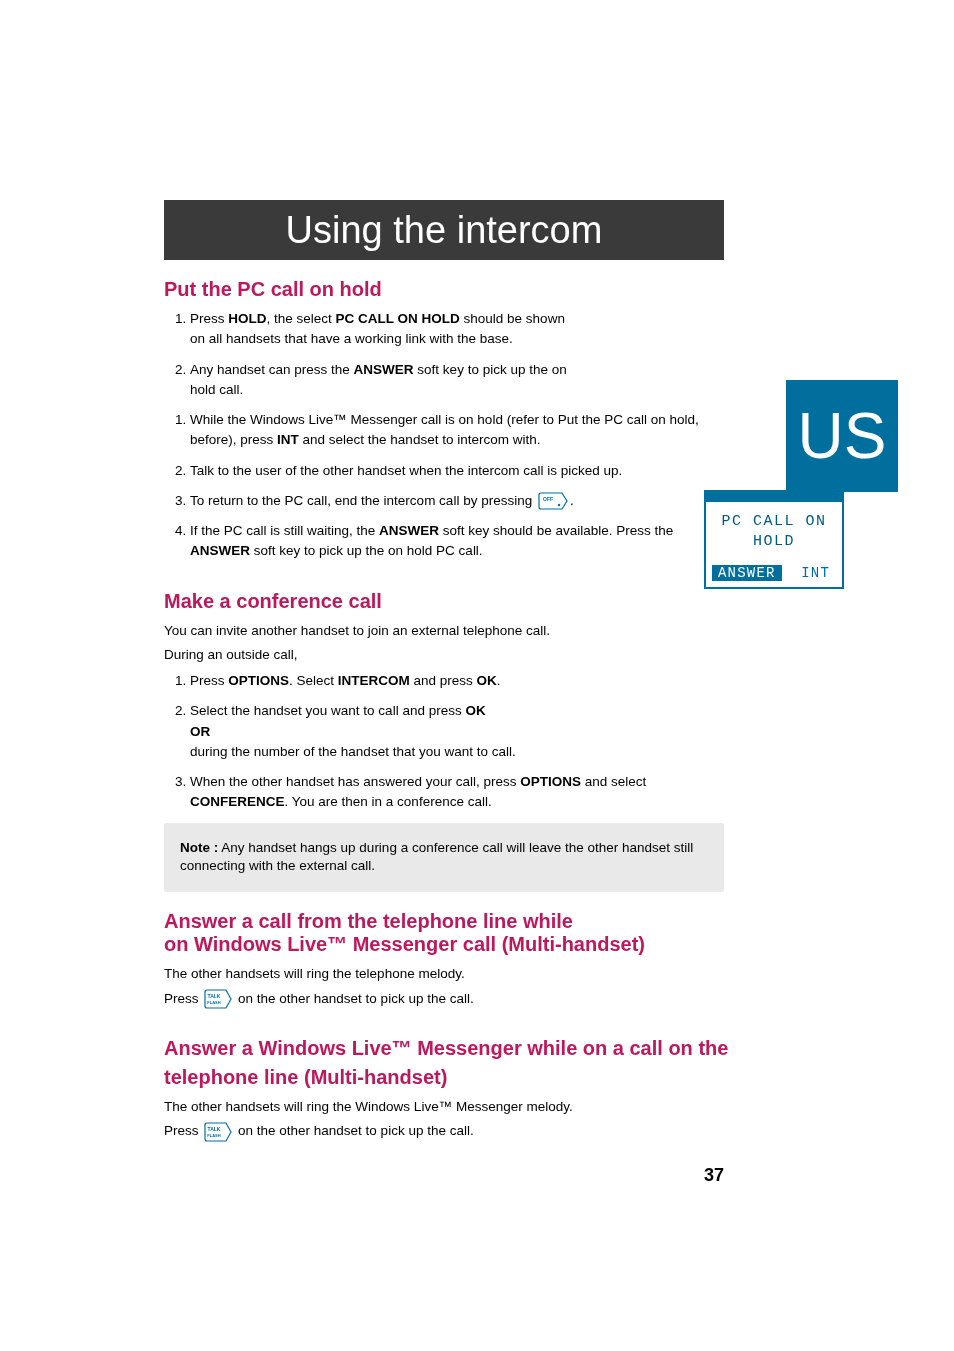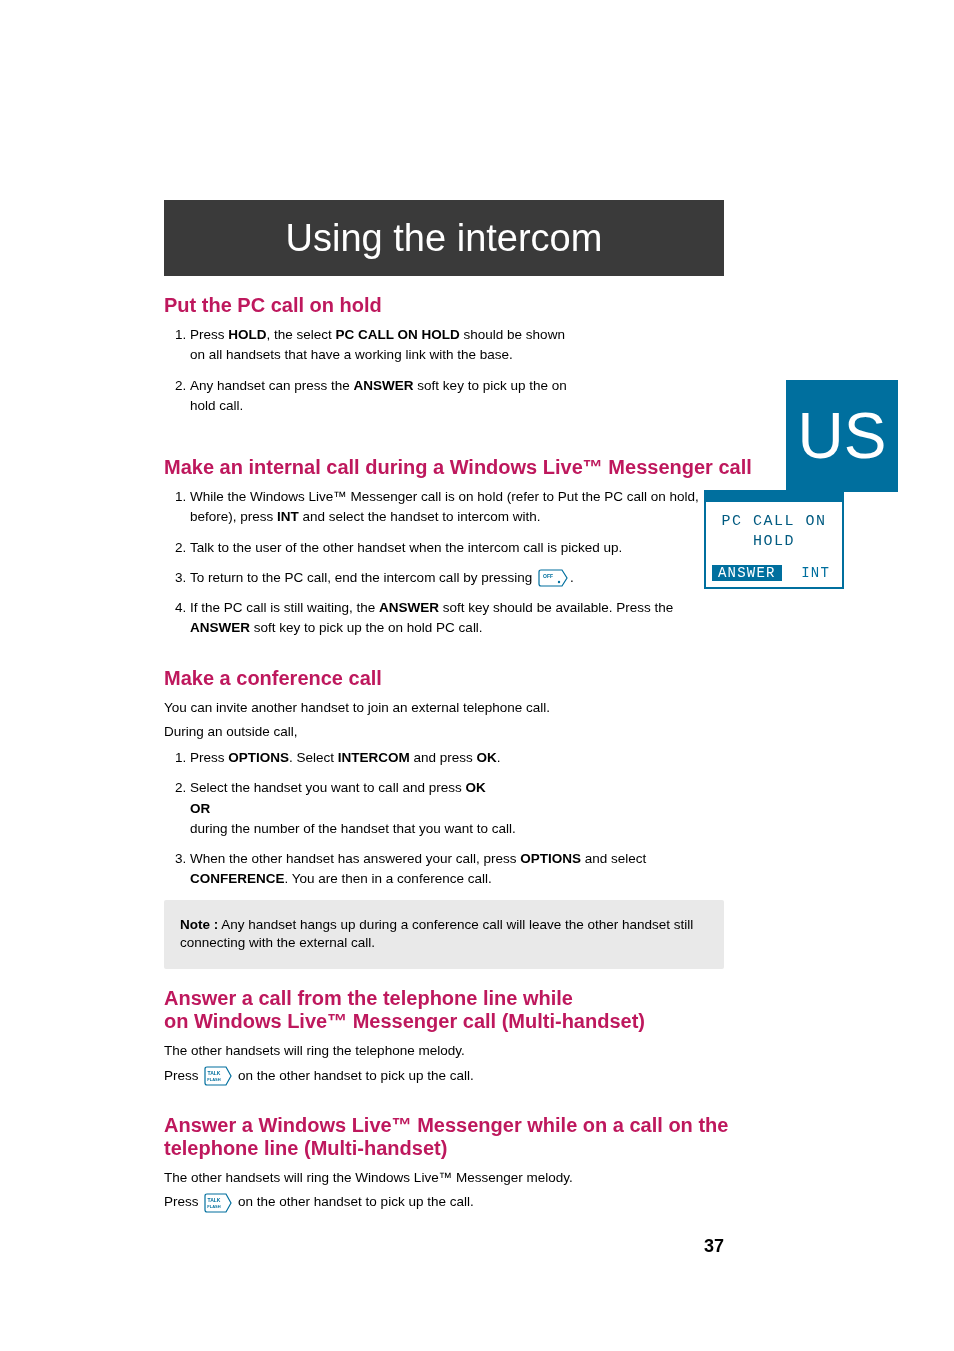--- a/index.html
+++ b/index.html
@@ -15,21 +15,21 @@
     position: relative;
     padding-bottom: 60px;
   }
   .header-row {
     display: flex;
     margin-top: 200px;
   }
   .header-bar {
     background: #3a3a3a;
     color: #fff;
-    height: 76px;
+    height: 60px;
     font-size: 38px;
     font-weight: 300;
     display: flex;
     align-items: center;
     justify-content: center;
     margin-left: 164px;
     width: 560px;
   }
   .country-badge {
     width: 112px;
@@ -179,21 +179,20 @@
     <h2 class="section">Put the PC call on hold</h2>
     <ol class="steps" style="max-width:390px;">
       <li>
         <span>Press </span><b>HOLD</b><span>, the select </span><b>PC CALL ON HOLD</b><span> should be shown on all handsets that have a working link with the base.</span>
       </li>
       <li>
         <span>Any handset can press the </span><b>ANSWER</b><span> soft key to pick up the on hold call.</span>
       </li>
     </ol>
 
-    <h2 class="section" style="margin-top:40px; margin-right:-70px;">Make an internal call during a Windows Live™ Messenger call</h2>
     <ol class="steps">
       <li>
         <span>While the Windows Live™ Messenger call is on hold (refer to Put the PC call on hold, before), press </span><b>INT</b><span> and select the handset to intercom with.</span>
       </li>
       <li>
         <span>Talk to the user of the other handset when the intercom call is picked up.</span>
       </li>
       <li>
         <span>To return to the PC call, end the intercom call by pressing </span><span class="off-key">
           <svg width="30" height="18" viewBox="0 0 30 18">
@@ -234,21 +233,21 @@
     <p class="body">
       <span>Press </span><span class="talk-key">
         <svg width="28" height="20" viewBox="0 0 28 20">
           <path class="key-rect" d="M3 1 L22 1 L27 10 L22 19 L3 19 Q1 19 1 17 L1 3 Q1 1 3 1 Z"></path>
           <text class="key-text" x="10" y="9" font-size="5" text-anchor="middle">TALK</text>
           <text class="key-text" x="10" y="15" font-size="4" text-anchor="middle">FLASH</text>
         </svg>
       </span><span> on the other handset to pick up the call.</span>
     </p>
 
-    <h2 class="section" style="margin-top:28px;margin-bottom:0;margin-right:-60px;">Answer a Windows Live™ Messenger while on a call on the</h2>
+    <h2 class="section" style="margin-top:28px;margin-bottom:6px;margin-right:-60px;">Answer a Windows Live™ Messenger while on a call on the</h2>
     <h2 class="section" style="margin-top:0;">telephone line (Multi-handset)</h2>
     <p class="body">The other handsets will ring the Windows Live™ Messenger melody.</p>
     <p class="body">
       <span>Press </span><span class="talk-key">
         <svg width="28" height="20" viewBox="0 0 28 20">
           <path class="key-rect" d="M3 1 L22 1 L27 10 L22 19 L3 19 Q1 19 1 17 L1 3 Q1 1 3 1 Z"></path>
           <text class="key-text" x="10" y="9" font-size="5" text-anchor="middle">TALK</text>
           <text class="key-text" x="10" y="15" font-size="4" text-anchor="middle">FLASH</text>
         </svg>
       </span><span> on the other handset to pick up the call.</span>

